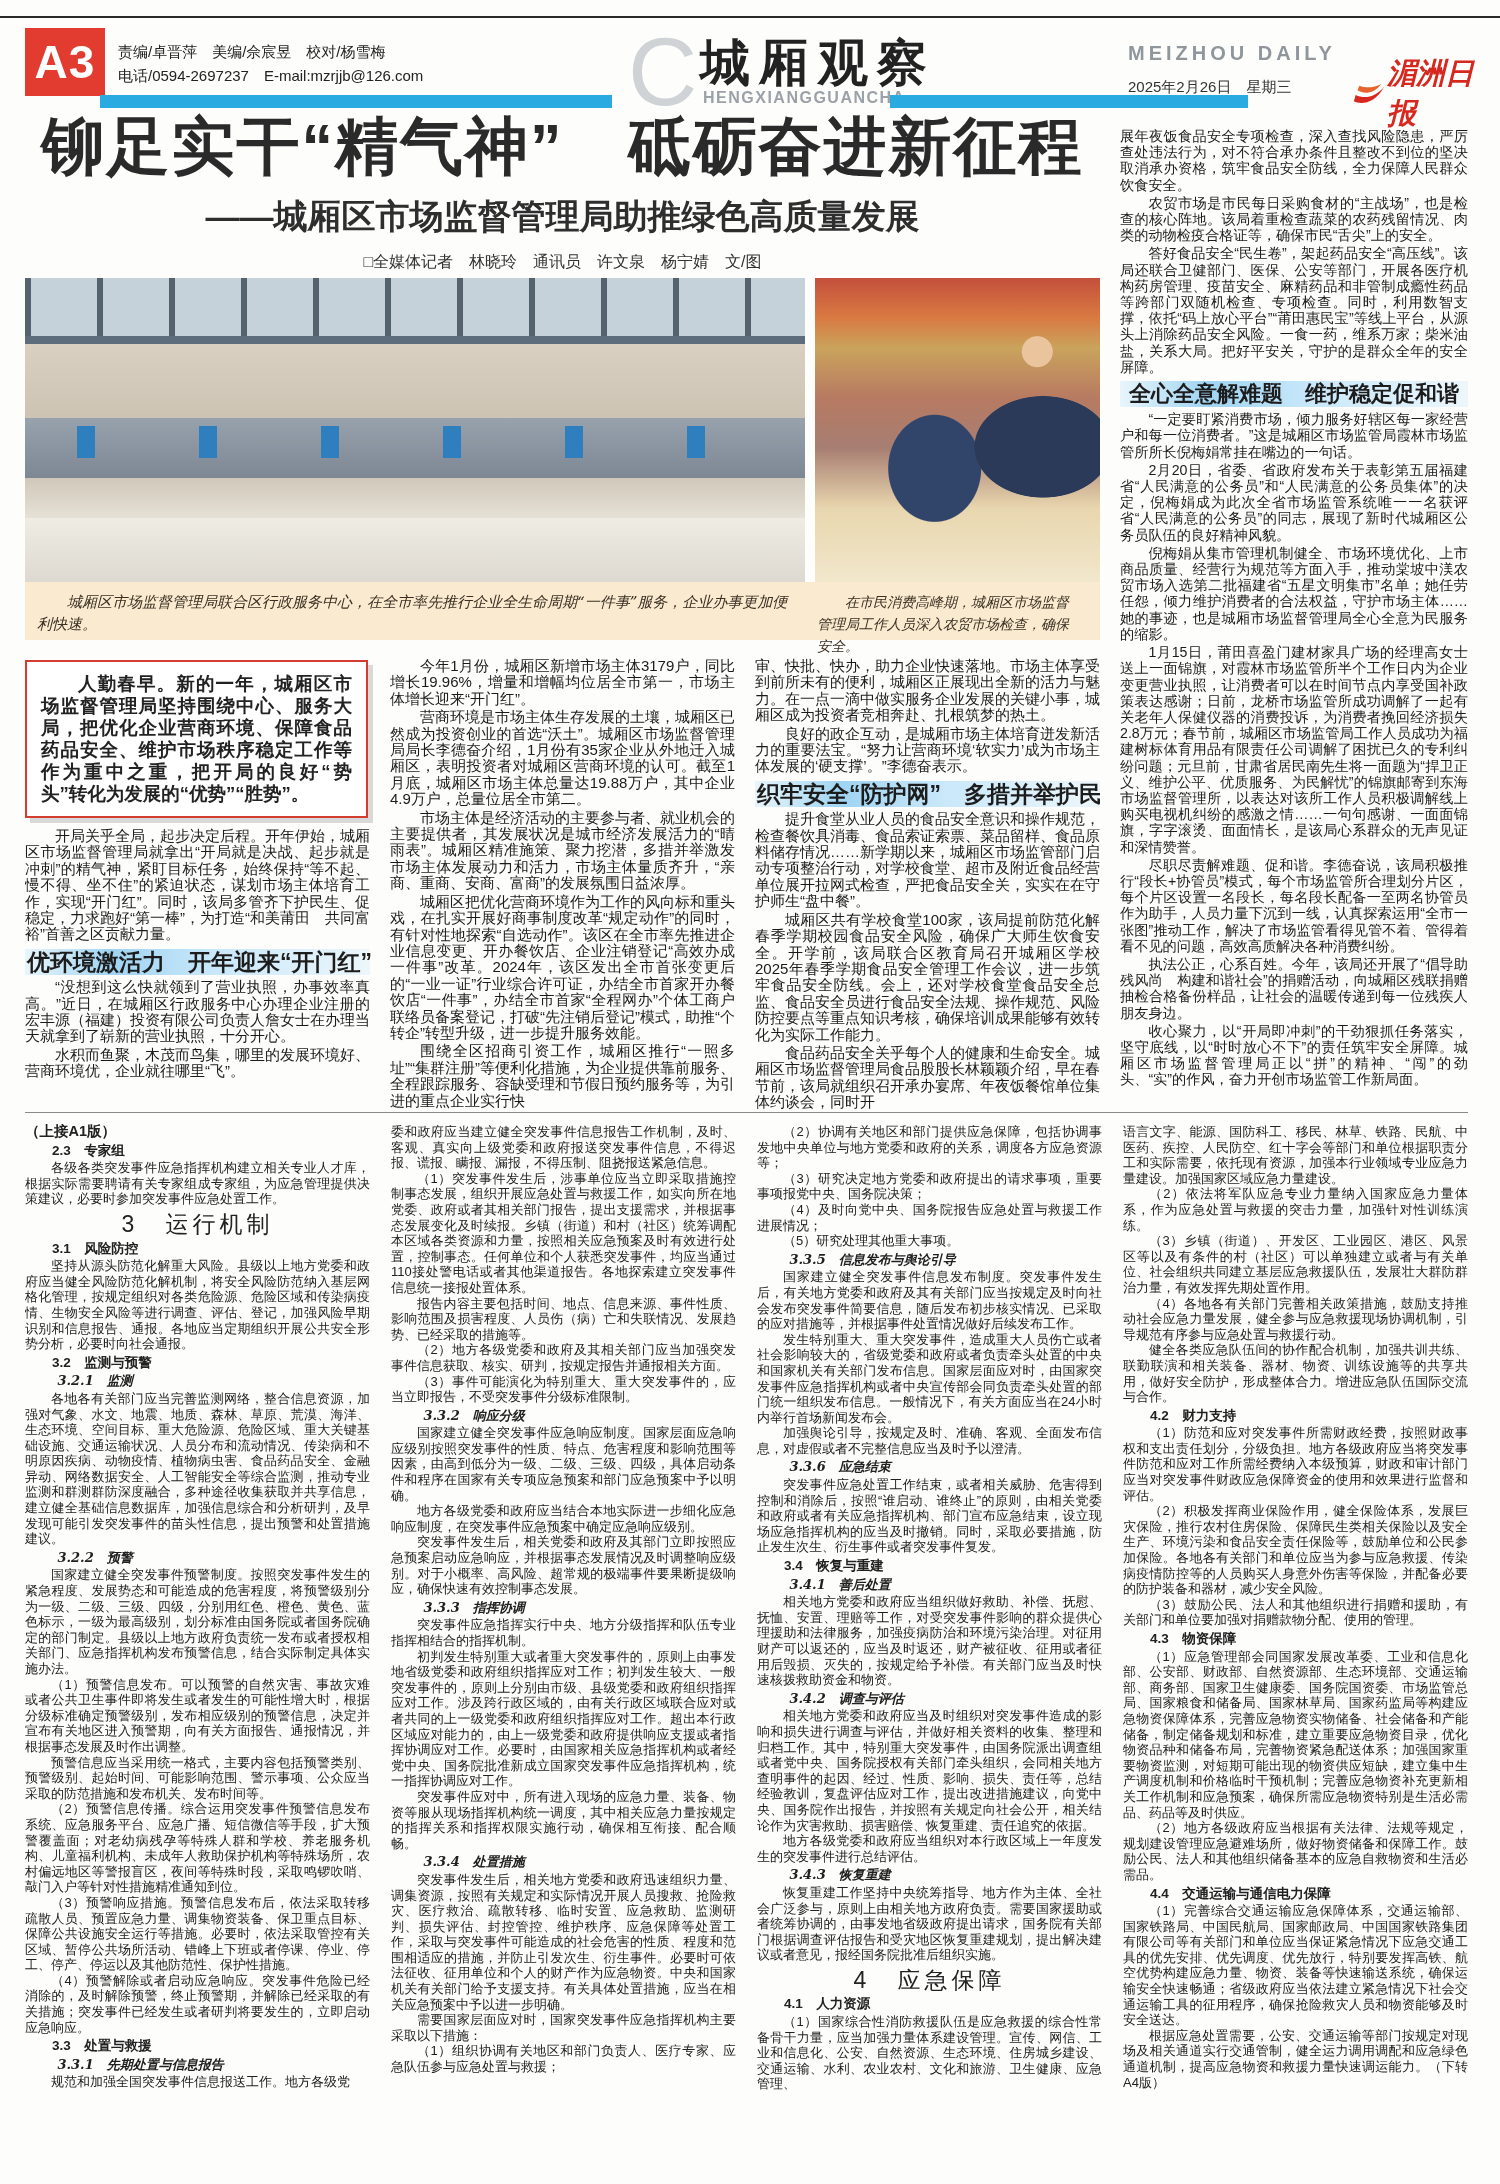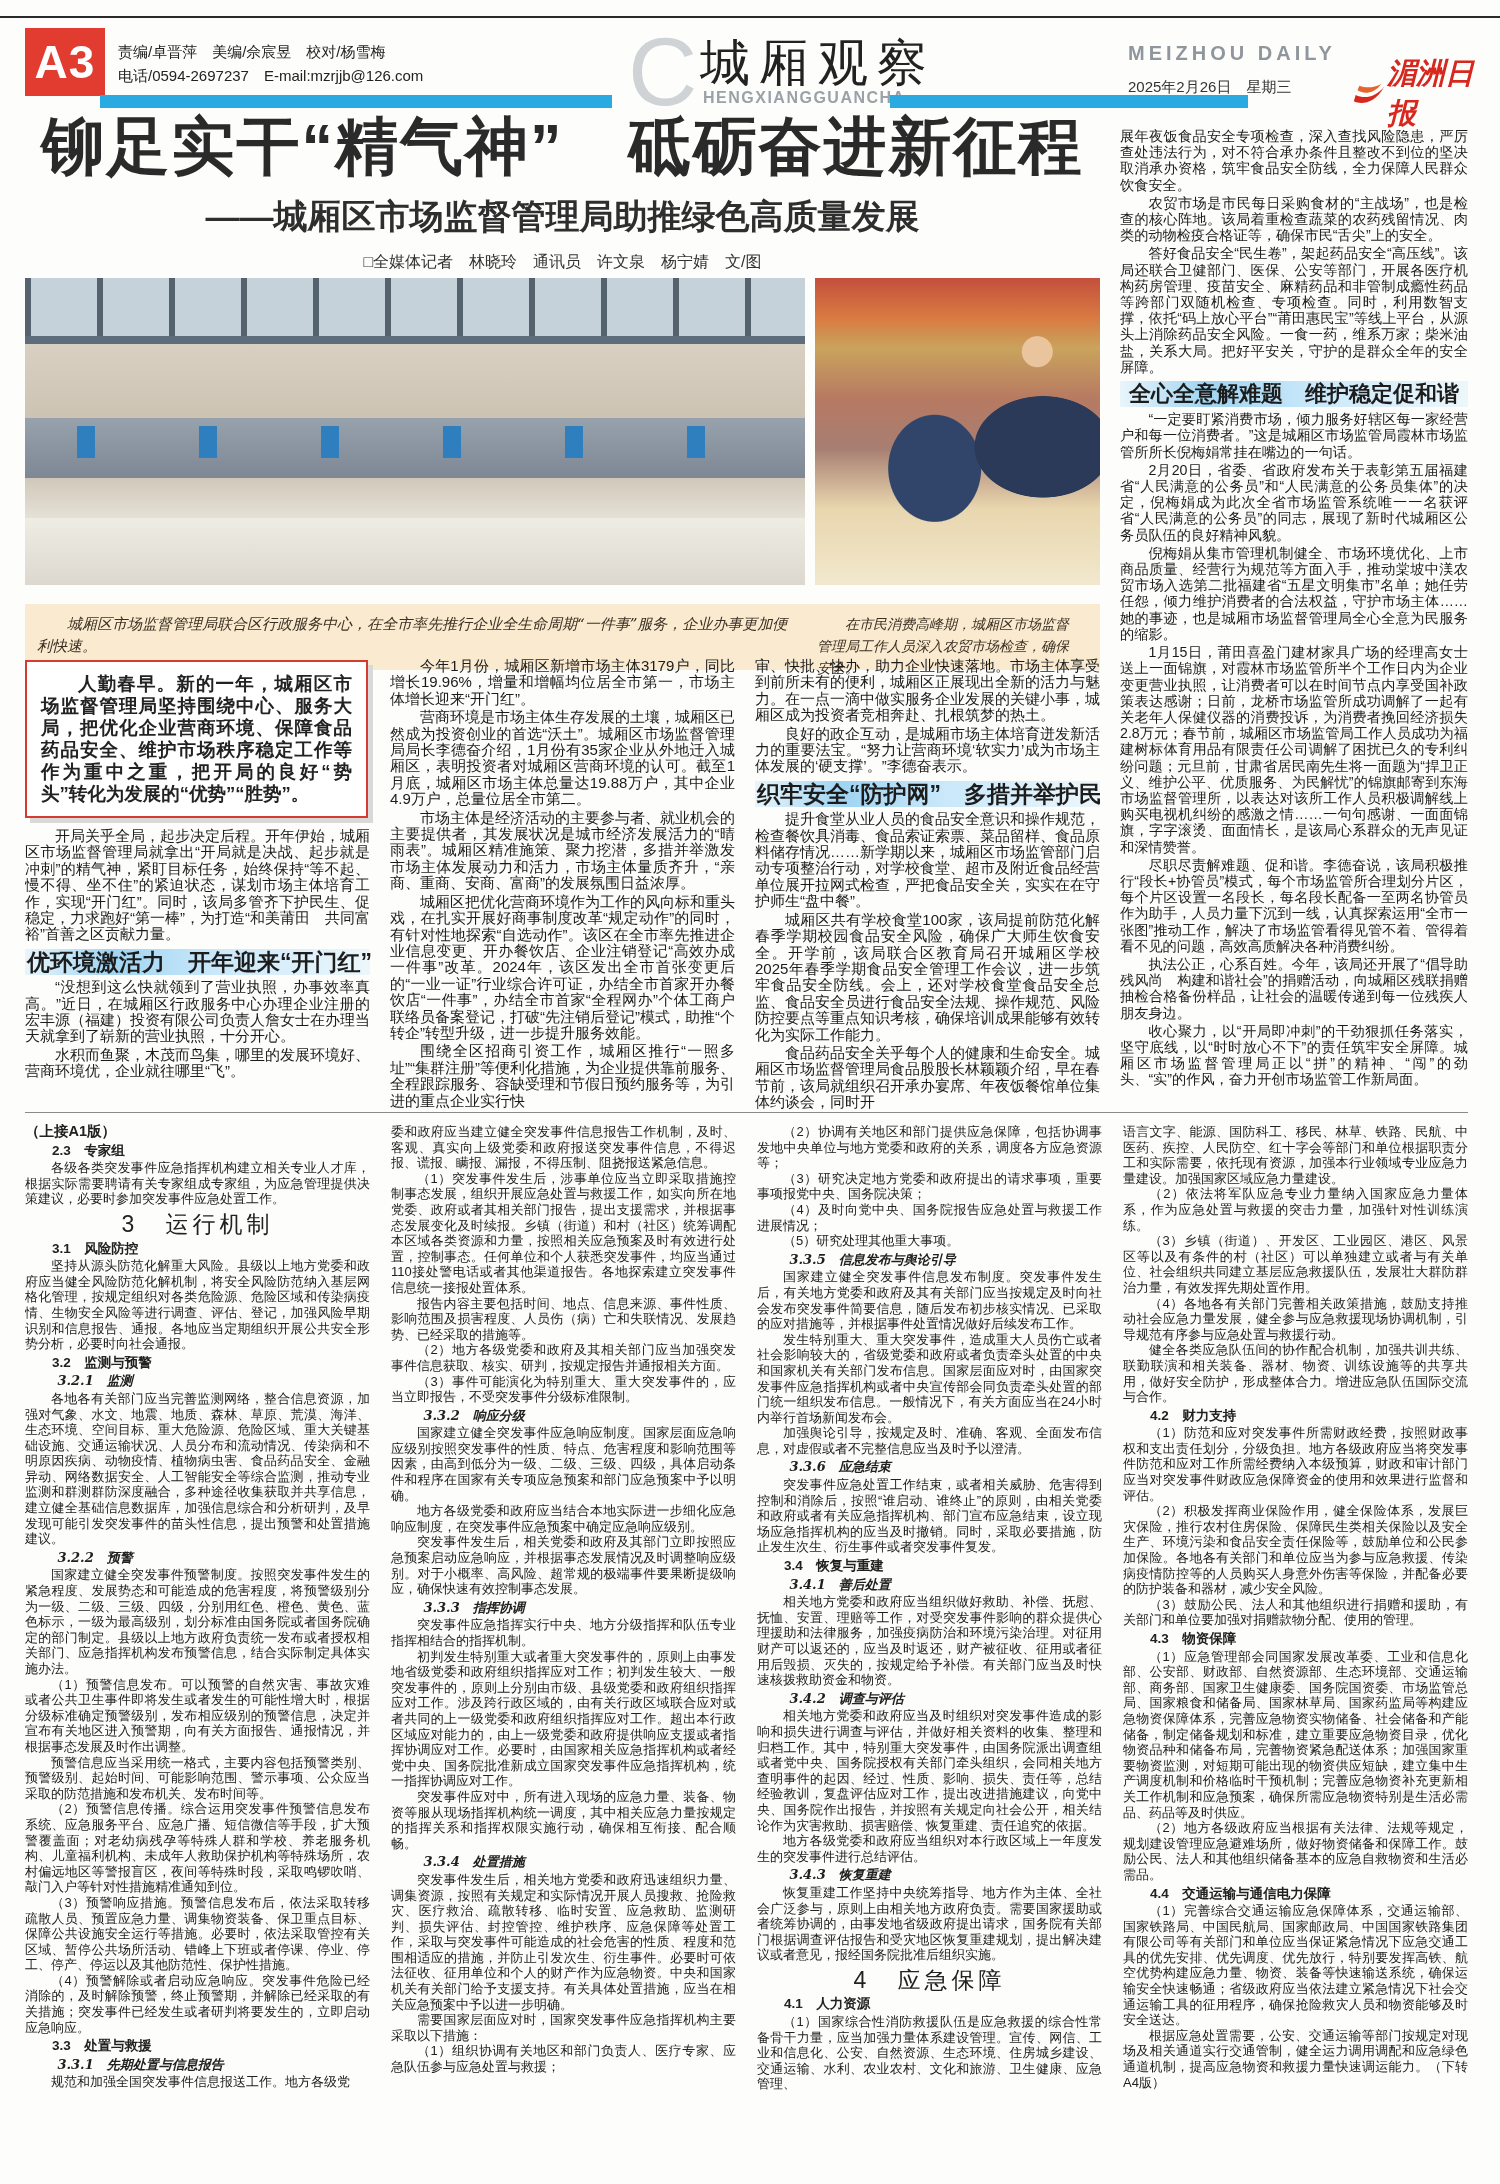--- a/index.html
+++ b/index.html
@@ -5,21 +5,21 @@
   html,body{margin:0;padding:0;background:#e9e9e9;}
   .page{position:relative;width:1500px;height:2184px;background:#fdfdfc;overflow:hidden;
         font-family:"Liberation Sans","DejaVu Sans",sans-serif;color:#1b1b1b;}
   .top-rule{position:absolute;top:16px;left:0;width:1500px;height:2px;background:#2b2b2b;}
 
   
   .pageno{position:absolute;top:28px;left:25px;width:80px;height:68px;background:#e23c31;color:#fff;
           font-size:46px;font-weight:800;display:flex;align-items:center;justify-content:center;letter-spacing:1px;}
   .staff{position:absolute;top:40px;left:118px;font-size:15px;color:#222;line-height:24px;}
   .bigc{position:absolute;top:24px;left:628px;font-size:96px;font-weight:400;color:#cfd3d6;line-height:96px;}
-  .section-title{position:absolute;top:30px;left:700px;font-size:50px;font-weight:400;letter-spacing:9px;color:#222;}
+  .section-title{position:absolute;top:30px;left:700px;font-size:50px;font-weight:700;letter-spacing:9px;color:#222;}
   .pinyin{position:absolute;top:89px;left:703px;font-size:16px;font-weight:700;color:#9aa1a7;letter-spacing:1.5px;}
   .bar{position:absolute;top:95px;height:13px;background:#29abe2;}
   .bar-left{left:100px;width:512px;}
   .bar-right{left:890px;width:358px;}
   .paper-en{position:absolute;top:42px;left:1128px;font-size:20px;font-weight:700;color:#8f969c;letter-spacing:4px;}
   .paper-date{position:absolute;top:78px;left:1128px;font-size:15px;color:#333;}
   .logo{position:absolute;top:30px;left:1352px;display:flex;align-items:center;gap:2px;margin-top:24px;}
   .logo span{color:#d6281e;font-size:29px;font-weight:800;font-style:italic;font-family:"DejaVu Serif",serif;}
 
   
@@ -34,21 +34,21 @@
     background:
       repeating-linear-gradient(90deg, rgba(42,56,70,.72) 0 6px, rgba(255,255,255,0) 6px 72px) 0 0 / 100% 58px no-repeat,
       repeating-linear-gradient(90deg, rgba(255,255,255,0) 0 52px, #2f7fbe 52px 70px, rgba(255,255,255,0) 70px 122px) 0 148px / 100% 32px no-repeat,
       linear-gradient(180deg,#c5d2da 0,#c5d2da 58px,#5d6d7b 58px,#5d6d7b 66px,#d9d0c2 66px,#cdc3b3 140px,#97a2ad 140px,#7d8894 200px,#cfc8ba 200px,#e6e1d6 240px,#efece4 240px,#dcd8cf 307px);}
   .photo-right{width:285px;height:307px;
     background:
       radial-gradient(circle at 78% 24%, #e9c49c 0 15px, rgba(0,0,0,0) 16px),
       radial-gradient(ellipse at 80% 55%, #2a3a58 0 68px, rgba(0,0,0,0) 69px),
       radial-gradient(ellipse at 42% 62%, #31456b 0 46px, rgba(0,0,0,0) 47px),
       linear-gradient(180deg,#c4503c 0,#d97a42 40px,#caa35c 70px,#b77a62 120px,#a77e72 170px,#e8d6ae 230px,#f2e8cd 307px);}
-  .captions{position:absolute;top:604px;left:25px;width:1075px;height:66px;background:#f9ead0;display:flex;}
+  .captions{position:absolute;top:582px;left:25px;width:1075px;height:58px;background:#f9ead0;display:flex;}
   .cap{margin:0;padding:9px 14px 0 12px;font-size:15px;line-height:22px;color:#3a2f22;
        font-family:"DejaVu Serif",serif;font-style:italic;text-indent:2em;}
   .capl{width:754px;}
   .capr{width:260px;font-size:14px;}
 
   
   .top-cols{position:absolute;top:658px;left:25px;width:1075px;height:452px;display:flex;gap:20px;overflow:hidden;}
   .tcol{width:345px;font-size:15px;line-height:16.4px;text-align:justify;}
   .tcol p,.right-col p{margin:0 0 2px;}
   .b-p{text-indent:2em;}

